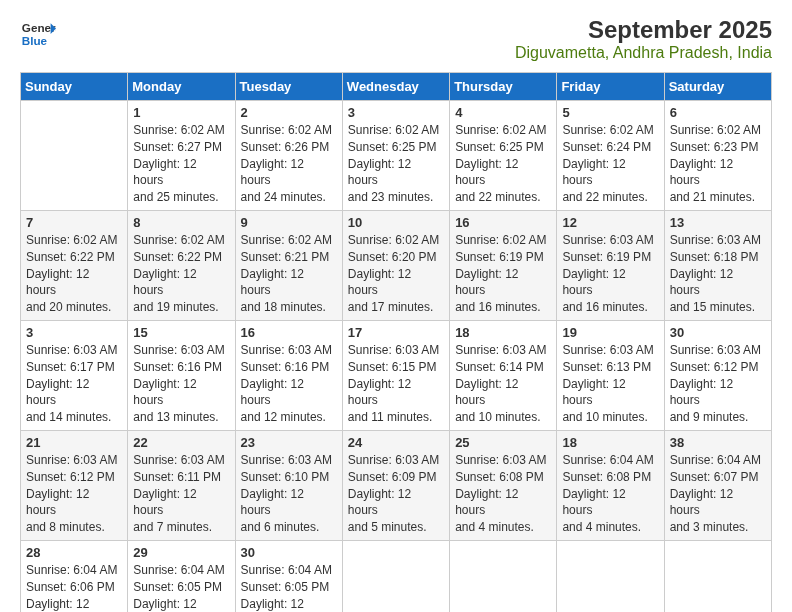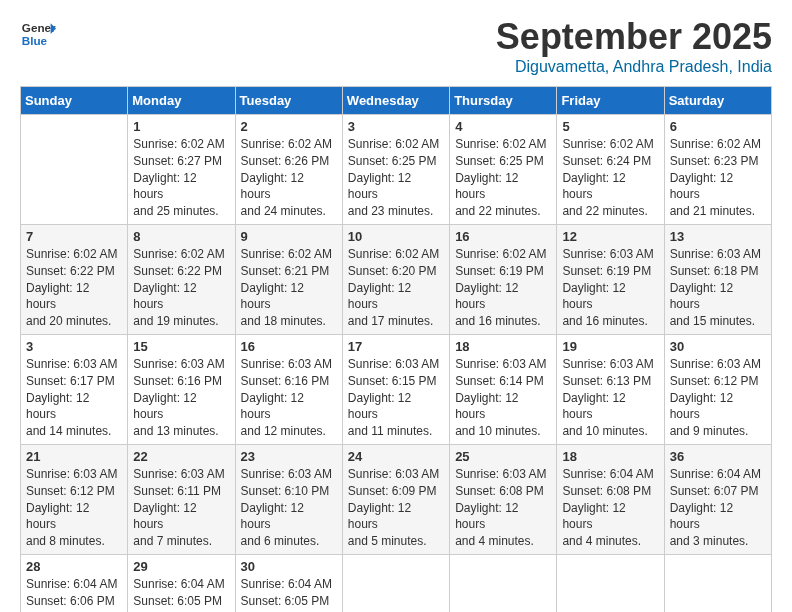--- a/index.html
+++ b/index.html
@@ -22,27 +22,27 @@
       gap: 4px;
     }
     .logo-icon {
       width: 36px;
       height: 36px;
     }
     .title-section {
       text-align: right;
     }
     .month-title {
-      font-size: 36px;
+      font-size: 24px;
       font-weight: bold;
       color: #333;
     }
     .location-title {
       font-size: 16px;
-      color: #0369a1;
+      color: #4d7c0f;
     }
     .calendar-table {
       width: 100%;
       border-collapse: collapse;
       font-size: 11px;
     }
     .calendar-table th {
       background-color: #1a6fc4;
       color: #fff;
       padding: 6px 4px;
@@ -292,21 +292,21 @@
 and 4 minutes.</div>
         </td>
         <td>
           <span class="day-number">18</span>
           <div class="day-detail" style="white-space: pre-line;">Sunrise: 6:04 AM
 Sunset: 6:08 PM
 Daylight: 12 hours
 and 4 minutes.</div>
         </td>
         <td>
-          <span class="day-number">36</span>
+          <span class="day-number">38</span>
           <div class="day-detail" style="white-space: pre-line;">Sunrise: 6:04 AM
 Sunset: 6:07 PM
 Daylight: 12 hours
 and 3 minutes.</div>
         </td>
       </tr>
       <tr>
         <td>
           <span class="day-number">28</span>
           <div class="day-detail" style="white-space: pre-line;">Sunrise: 6:04 AM

